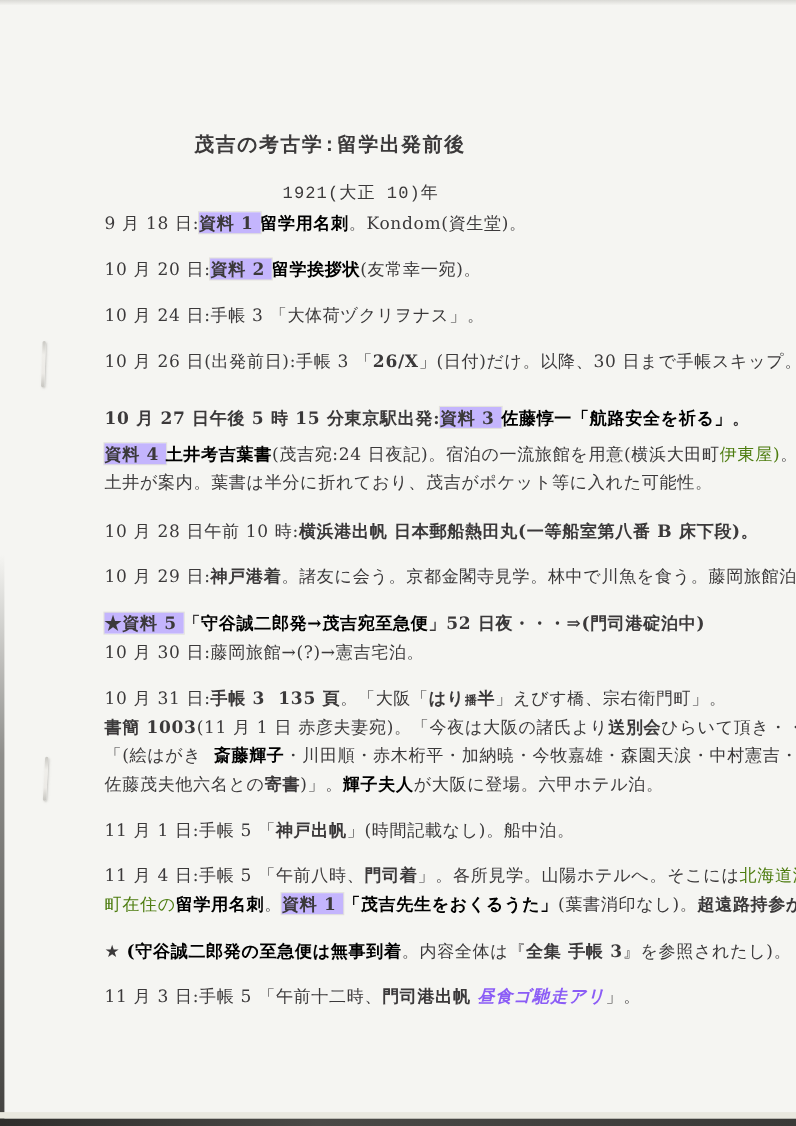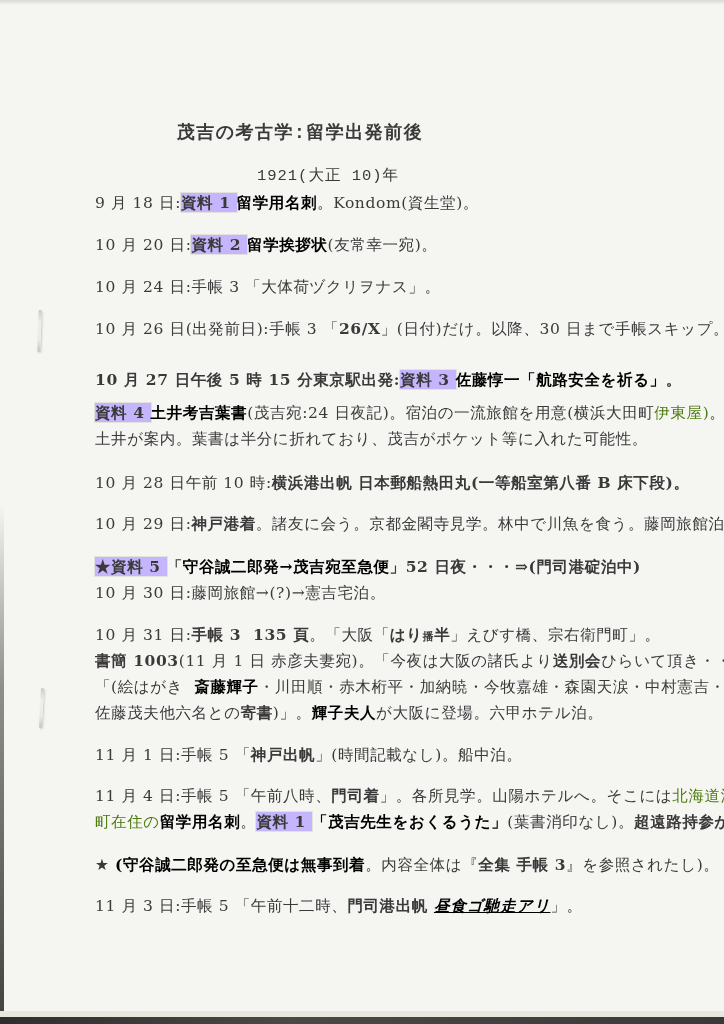--- a/index.html
+++ b/index.html
@@ -46,25 +46,24 @@
   .s-r  { font-weight: normal; }
   .s-b  { font-weight: bold; }
   .s-red  { color: #4d7c0f; }
   .s-redb { color: #000000; font-weight: bold; }
   .s-hl {
     font-weight: bold;
     background: #c4b5fd;
     box-shadow: 0 0 0 1px #e3e2dd;
   }
   .s-or {
-    color: #000000;
+    color: #8b5cf6;
     font-weight: bold;
     font-style: italic;
     letter-spacing: 1px;
-    text-decoration: underline;
   }
   .s-bs { font-weight: bold; font-size: 0.7em; }
 
   
   .staple {
     position: absolute;
     width: 3px;
     background: linear-gradient(to bottom, #c9c8c3, #efeeea 30%, #eceae6 70%, #c6c5c0);
     border-radius: 2px;
     box-shadow: 1px 1px 2px rgba(120,118,112,0.35);

